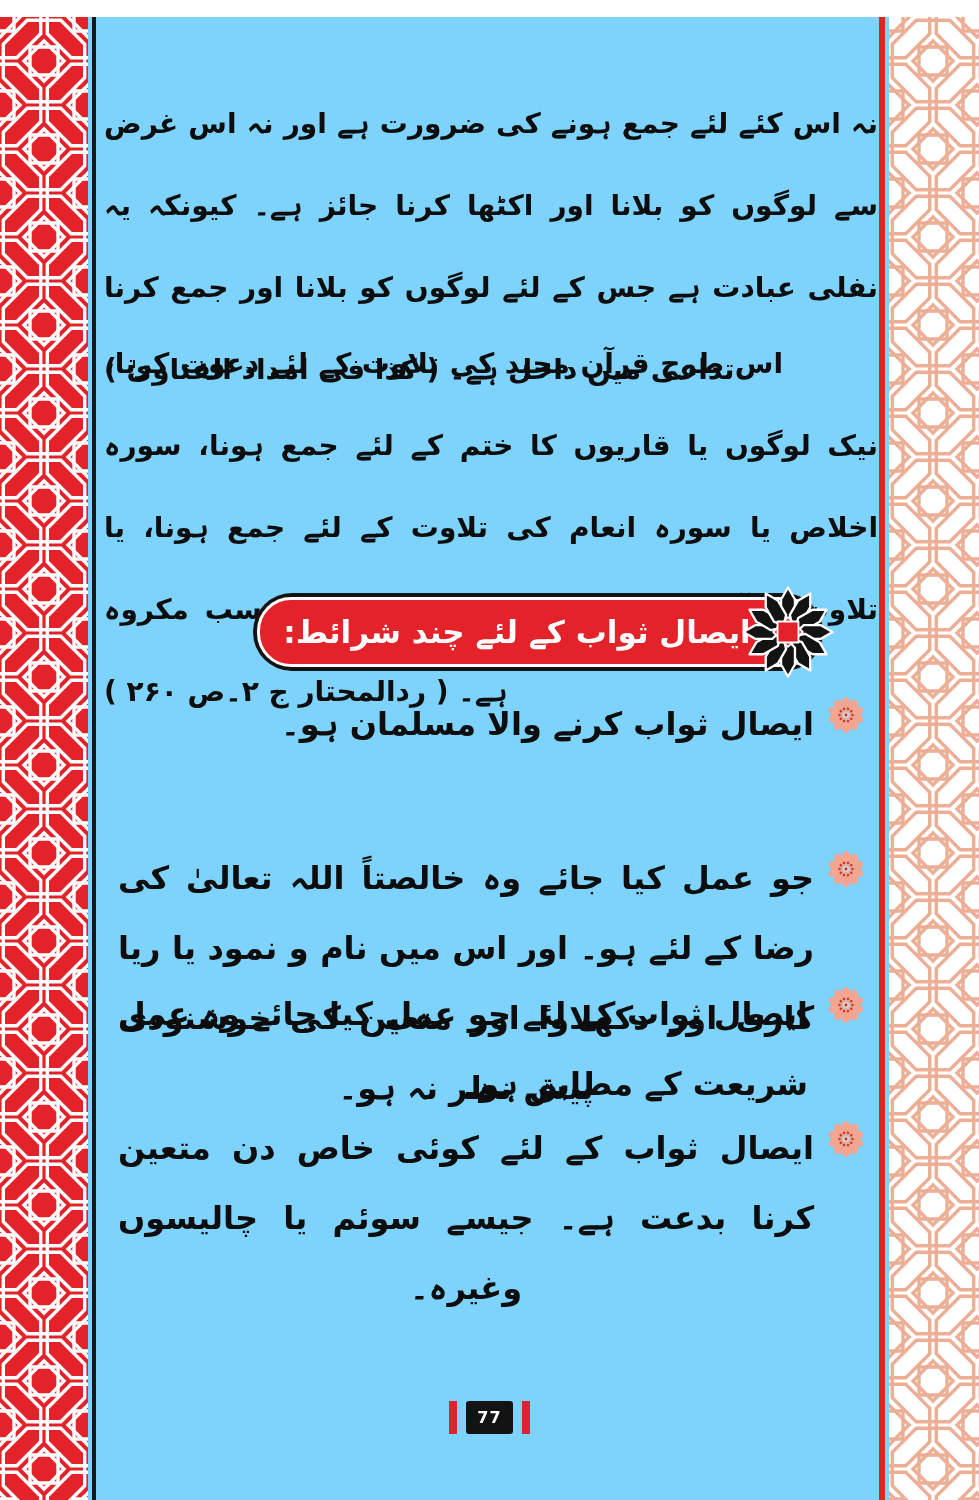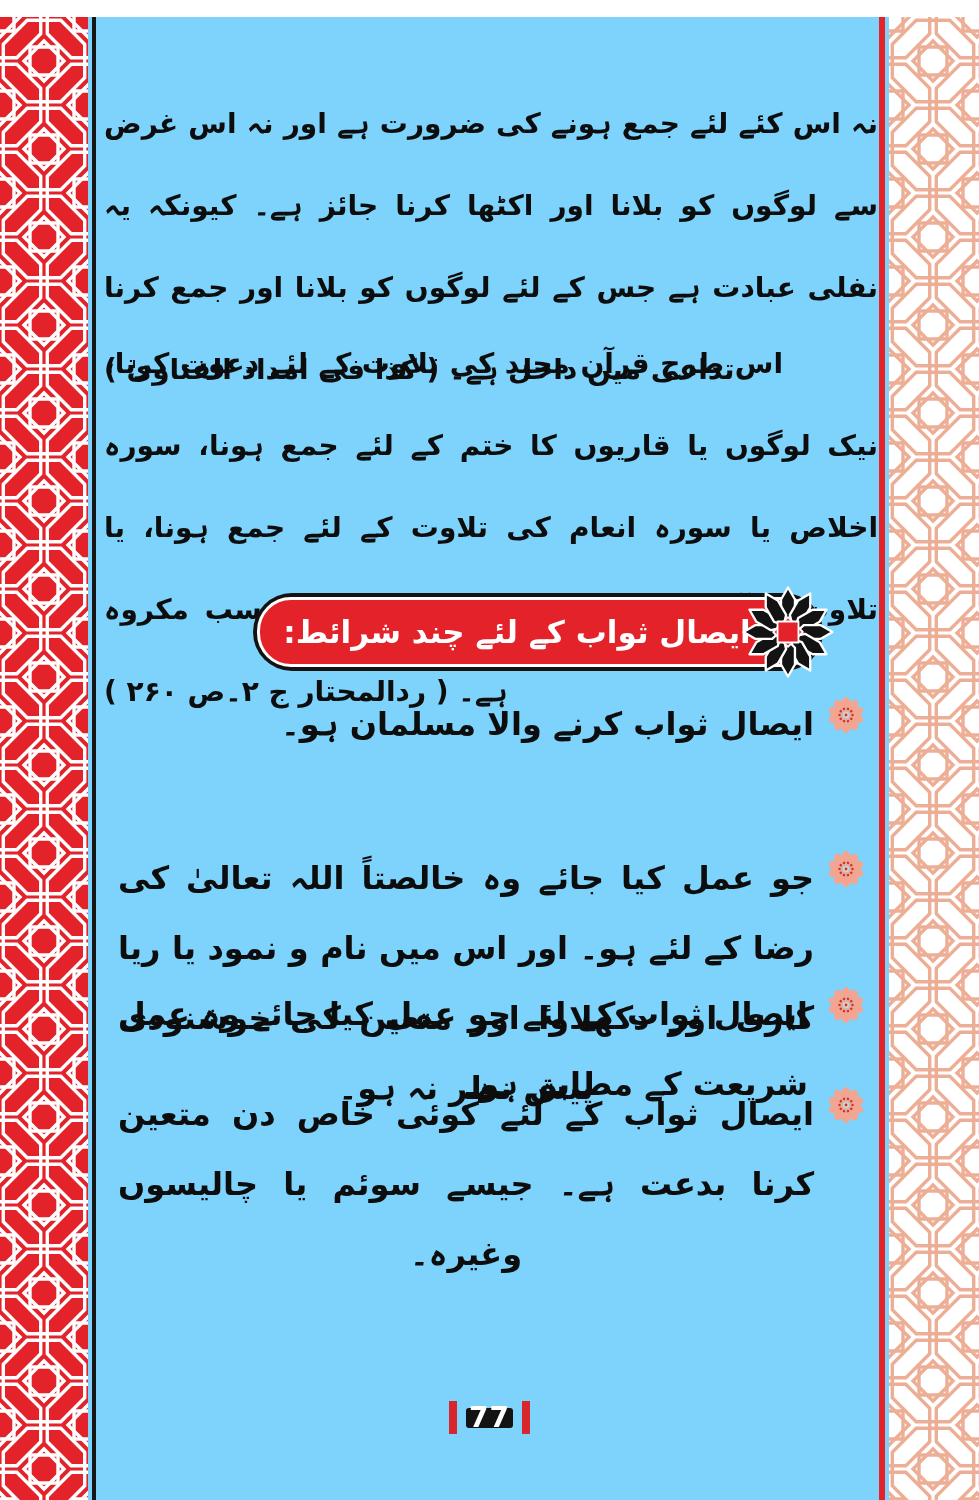--- a/index.html
+++ b/index.html
@@ -28,30 +28,30 @@
           direction:rtl;padding:0 64px 0 22px;box-sizing:border-box;}
   .banner-text{color:#ffffff;font-size:31px;font-weight:bold;white-space:nowrap;line-height:1;}
   .rosette{position:absolute;left:484px;top:-12px;width:102px;height:102px;}
 
   
   .bullet{position:absolute;left:118px;width:746px;direction:rtl;display:flex;
           align-items:flex-start;gap:14px;}
   .bullet .flower{width:36px;height:36px;flex:0 0 36px;margin-top:8px;}
   .btext{flex:1;color:#0d0d0d;font-size:32px;font-weight:bold;line-height:70px;
          text-align:justify;margin:0;}
-  .b1{top:672px;} .b2{top:748px;} .b3{top:826px;} .b4{top:962px;gap:20px;} .b5{top:1062px;}
+  .b1{top:672px;} .b2{top:748px;} .b3{top:826px;} .b4{top:962px;gap:20px;} .b5{top:1096px;}
   .b3 .btext,.b5 .btext{text-align-last:center;}
 
   
   .footer{position:absolute;left:0;top:1384px;width:979px;display:flex;
           justify-content:center;align-items:center;gap:9px;}
   .pgbar{width:8px;height:33px;background:#d8262c;}
-  .pgbox{min-width:47px;height:20px;background:#131313;border-radius:3px;color:#ffffff;
+  .pgbox{min-width:47px;height:33px;background:#131313;border-radius:3px;color:#ffffff;
          display:flex;align-items:center;justify-content:center;
-         font-size:28px;font-weight:bold;letter-spacing:1px;}
+         font-size:16px;font-weight:bold;letter-spacing:1px;}
   .defs-holder{position:absolute;width:0;height:0;overflow:hidden;}
 </style>
 </head>
 <body>
 
 <div class="page">
 
   <svg class="defs-holder" aria-hidden="true">
     <defs>
       <g id="flowerSym">

